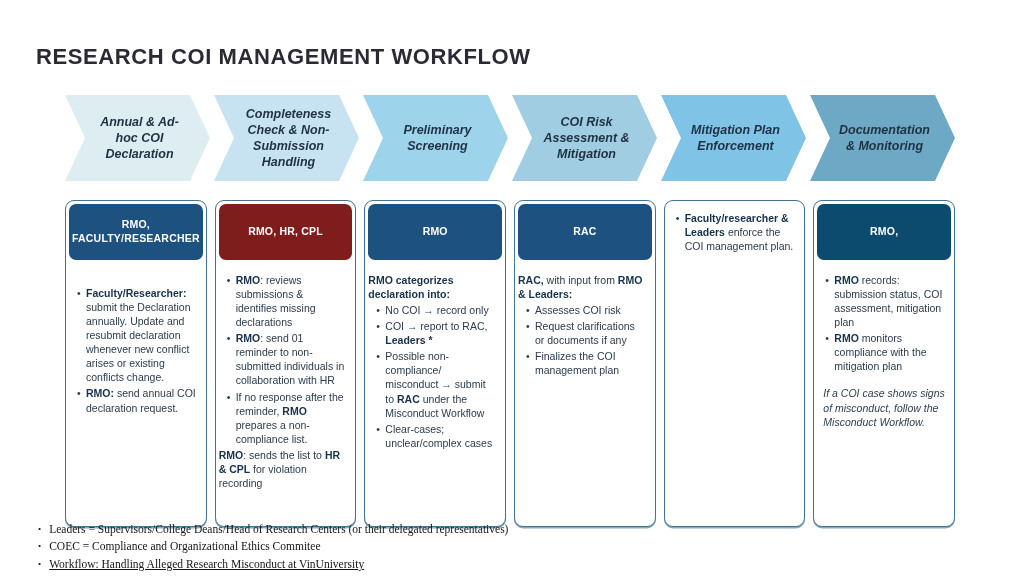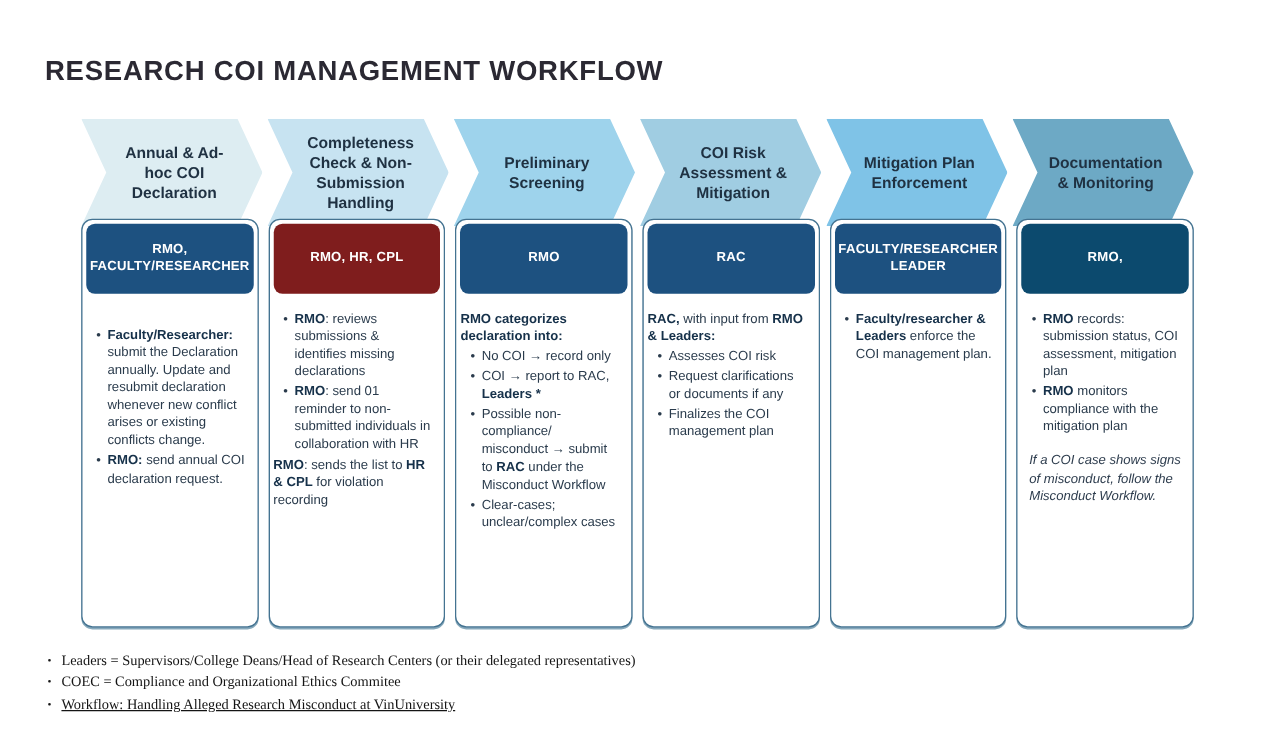--- a/index.html
+++ b/index.html
@@ -7,33 +7,33 @@
     width:1024px;height:584px;position:relative;overflow:hidden;
     background:#ffffff;font-family:"Liberation Sans",sans-serif;
   }
   .title{
     position:absolute;top:44px;left:0;width:1024px;text-align:left;
     font-size:22px;font-weight:700;letter-spacing:.6px;color:#2b2933;margin-left:36px;
   }
   
   .band{
     position:absolute;left:65px;top:95px;width:890px;height:86px;
-    display:flex;gap:4px;
+    display:flex;gap:4px;font-style:italic;
   }
   .chevron{
     flex:1;position:relative;display:flex;align-items:center;justify-content:center;
     clip-path:polygon(0 0, calc(100% - 20px) 0, 100% 50%, calc(100% - 20px) 100%, 0 100%, 20px 50%);
   }
   .chevron-label{
     padding:0 22px 0 26px;text-align:center;
     font-size:12.5px;font-weight:700;line-height:1.3;color:#1f3142;
   }
   
   .cards{
-    position:absolute;left:65px;top:175px;width:890px;height:327px;
+    position:absolute;left:65px;top:200px;width:890px;height:327px;
     display:flex;gap:8px;
   }
   .card{
     flex:1;background:#fff;border:1.5px solid #447391;border-radius:9px;
     box-shadow:0 1.5px 0 #87a9bc;display:flex;flex-direction:column;min-width:0;
   }
   .card-header{
     margin:3px;height:52px;flex:0 0 auto;border-radius:7px;background:#1d5180;
     color:#ffffff;font-weight:700;font-size:10.5px;line-height:1.3;letter-spacing:.2px;
     display:flex;align-items:center;justify-content:center;text-align:center;padding:2px 4px;
@@ -90,20 +90,21 @@
       <div class="card-body">
         <div class="block bullet gap"><b>Faculty/Researcher:</b><span> submit the Declaration annually. Update and resubmit declaration whenever new conflict arises or existing conflicts change.</span></div>
         <div class="block bullet"><b>RMO:</b><span> send annual COI declaration request.</span></div>
       </div>
     </div>
     <div class="card">
       <div class="card-header" style="background: #7f1d1d;">RMO, HR, CPL</div>
       <div class="card-body">
         <div class="block bullet"><b>RMO</b><span>: reviews submissions &amp; identifies missing declarations</span></div>
         <div class="block bullet"><b>RMO</b><span>: send 01 reminder to non-submitted individuals in collaboration with HR</span></div>
+        <div class="block bullet"><span>If no response after the reminder, </span><b>RMO</b><span> prepares a non-compliance list.</span></div>
         <div class="block text"><b>RMO</b><span>: sends the list to </span><b>HR &amp; CPL</b><span> for violation recording</span></div>
       </div>
     </div>
     <div class="card">
       <div class="card-header" style="background: rgb(29, 81, 128);">RMO</div>
       <div class="card-body">
         <div class="block text"><b>RMO categorizes declaration into:</b></div>
         <div class="block bullet"><span>No COI → record only</span></div>
         <div class="block bullet"><span>COI → report to RAC, </span><b>Leaders *</b></div>
         <div class="block bullet"><span>Possible non-compliance/ misconduct → submit to </span><b>RAC</b><span> under the Misconduct Workflow</span></div>
@@ -113,21 +114,20 @@
     <div class="card">
       <div class="card-header" style="background: rgb(29, 81, 128);">RAC</div>
       <div class="card-body">
         <div class="block text"><b>RAC,</b><span> with input from </span><b>RMO &amp; Leaders:</b></div>
         <div class="block bullet"><span>Assesses COI risk</span></div>
         <div class="block bullet"><span>Request clarifications or documents if any</span></div>
         <div class="block bullet"><span>Finalizes the COI management plan</span></div>
       </div>
     </div>
     <div class="card">
-      <div class="card-header" style="background: rgb(29, 81, 128);">FACULTY/RESEARCHER LEADER</div>
       <div class="card-body">
         <div class="block bullet"><b>Faculty/researcher &amp; Leaders</b><span> enforce the COI management plan.</span></div>
       </div>
     </div>
     <div class="card">
       <div class="card-header" style="background: #0c4a6e;">RMO,</div>
       <div class="card-body">
         <div class="block bullet"><b>RMO</b><span> records: submission status, COI assessment, mitigation plan</span></div>
         <div class="block bullet"><b>RMO</b><span> monitors compliance with the mitigation plan</span></div>
         <div class="block note gap"><span>If a COI case shows signs of misconduct, follow the Misconduct Workflow.</span></div>

